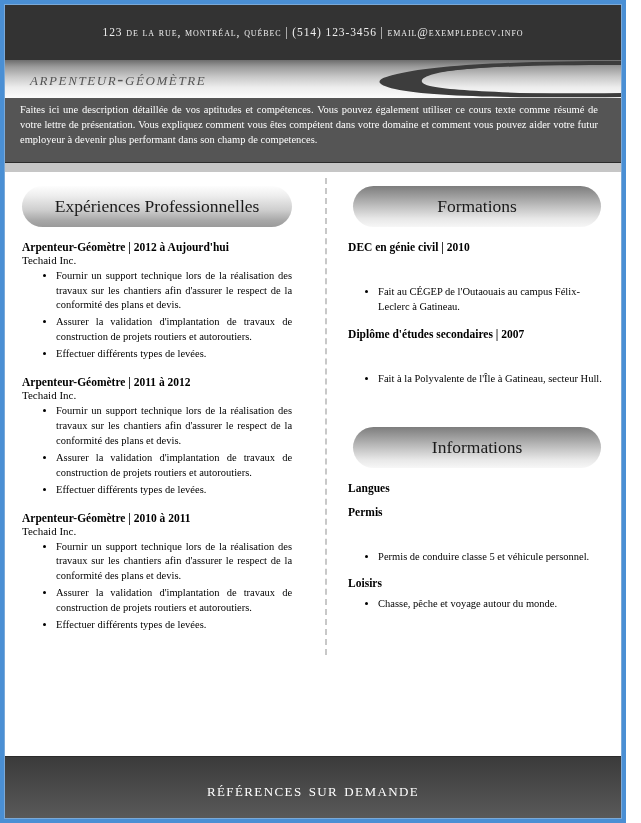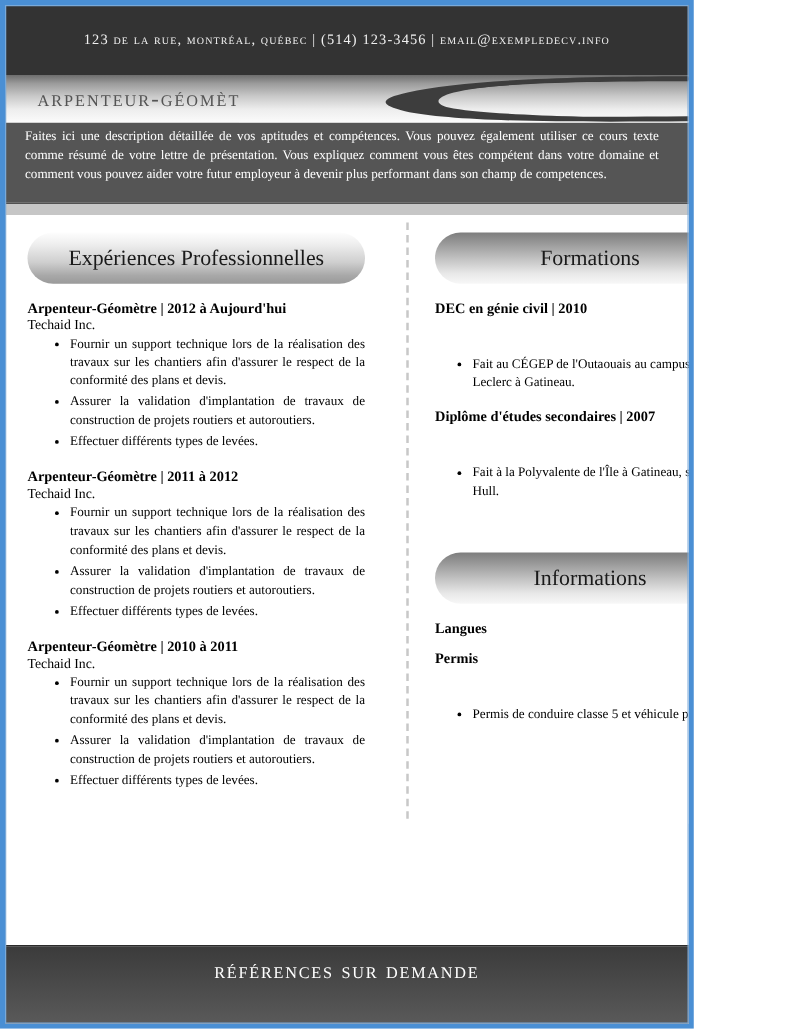--- a/index.html
+++ b/index.html
@@ -10,21 +10,21 @@
   body {
     width: 641px;
     height: 823px;
     overflow: hidden;
     font-family: "Liberation Serif", "DejaVu Serif", serif;
   }
 
   
   .page {
     position: relative;
-    width: 555px;
+    width: 626px;
     height: 823px;
     box-sizing: border-box;
     border: 4px solid #4a8fd4;
     background: #ffffff;
     overflow: hidden;
   }
   .page::after {
     content: "";
     position: absolute;
     inset: 0;
@@ -61,20 +61,21 @@
     position: absolute;
     left: 26px;
     top: 50%;
     transform: translateY(-50%);
     font-size: 18px;
     color: #545454;
     letter-spacing: 1.6px;
     font-variant: small-caps;
     text-transform: lowercase;
     white-space: nowrap;
+    font-style: italic;
   }
   .swoosh {
     position: absolute;
     right: 0;
     top: 0;
     width: 360px;
     height: 38px;
   }
 
   
@@ -197,21 +198,21 @@
 
   
   .footer {
     position: absolute;
     left: 0;
     right: 0;
     bottom: 0;
     height: 63px;
     background: linear-gradient(to bottom, #3b3b3b 0%, #474747 40%, #5a5a5a 100%);
     border-top: 1px solid #2b2b2b;
-    padding-top: 9px;
+    padding-top: 22px;
     box-sizing: border-box;
     text-align: center;
   }
   .footer-text {
     color: #ffffff;
     font-size: 19px;
     letter-spacing: 1.4px;
     font-variant: small-caps;
     text-transform: lowercase;
     white-space: nowrap;
@@ -315,20 +316,26 @@
       <div id="info-groups">
           <div class="info-group">
             <div class="info-label">Langues</div>
           </div>
           <div class="info-group">
             <div class="info-label">Permis</div>
             <ul class="bullets">
               <li>Permis de conduire classe 5 et véhicule personnel.</li>
             </ul>
           </div>
+          <div class="info-group spaced">
+            <div class="info-label">Loisirs</div>
+            <ul class="bullets">
+              <li>Chasse, pêche et voyage autour du monde.</li>
+            </ul>
+          </div>
         </div>
     </div>
   </div>
 
   <div class="footer">
     <span class="footer-text">Références sur demande</span>
   </div>
 
 </div>
 

